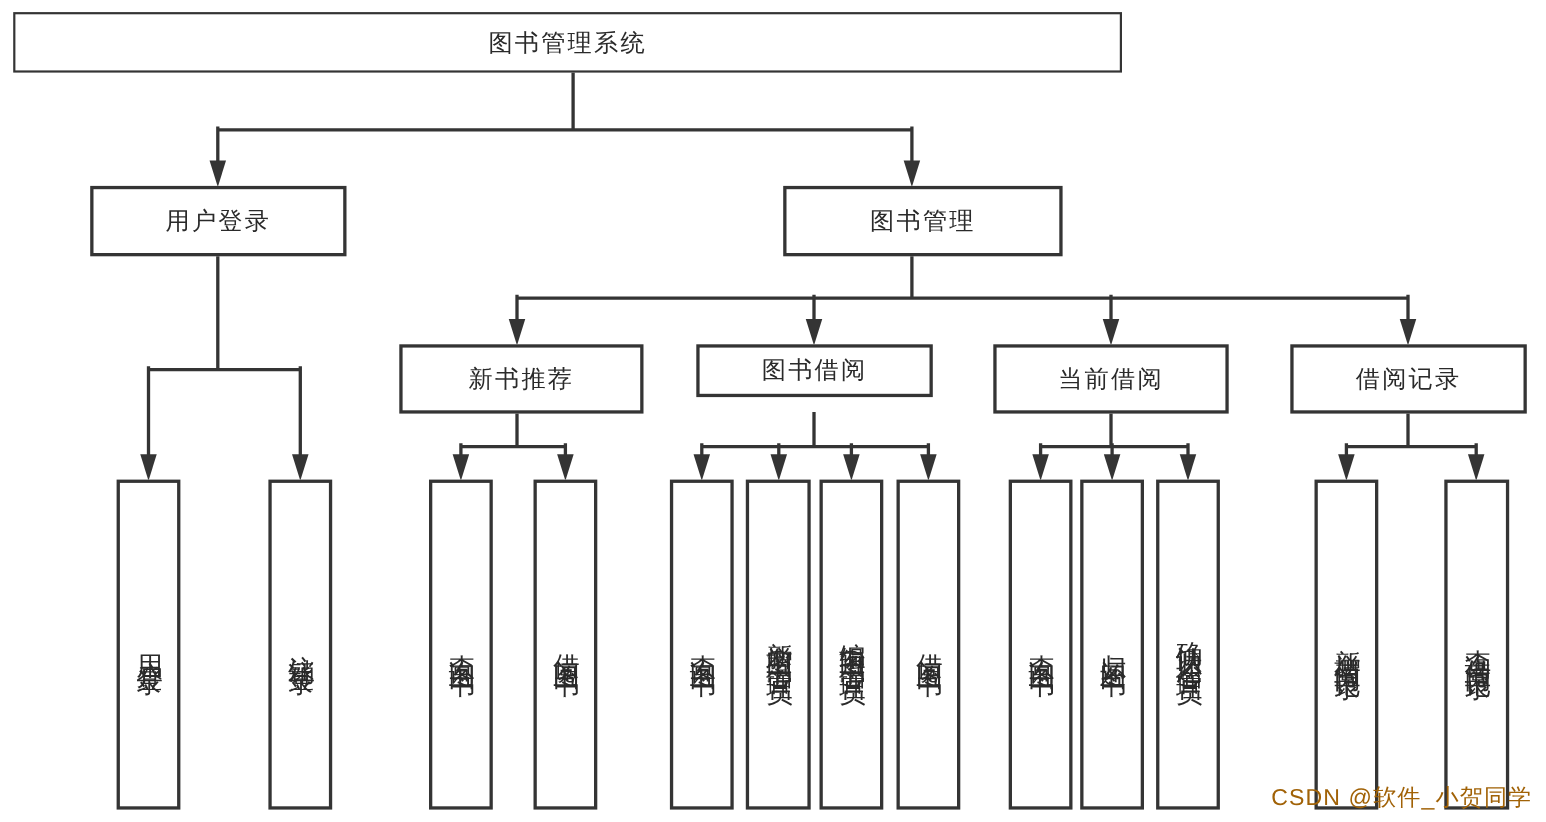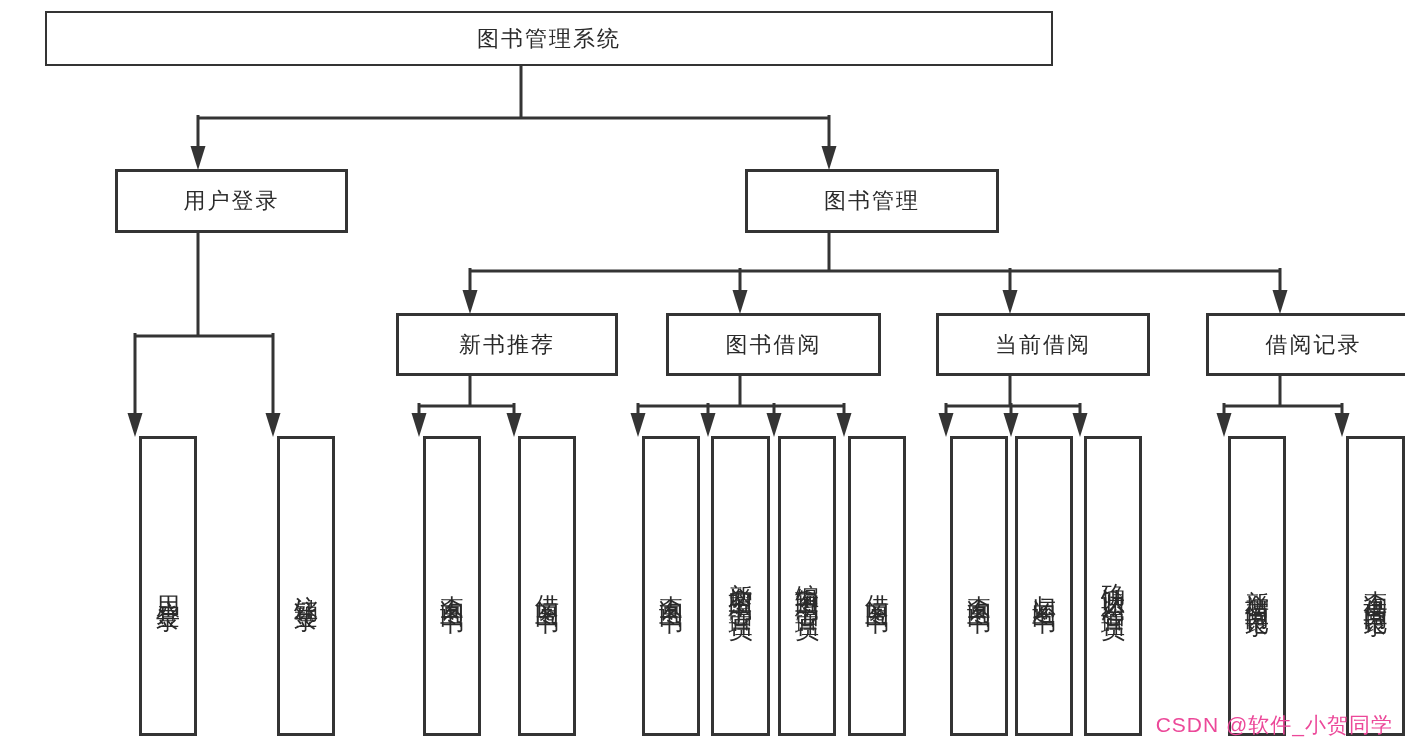--- a/index.html
+++ b/index.html
@@ -21,21 +21,20 @@
     position: absolute;
     box-sizing: border-box;
     background: #ffffff;
     border: 3px solid #343434;
     display: flex;
     align-items: center;
     justify-content: center;
     color: #2a2a2a;
     z-index: 1;
     text-align: center;
-    margin-left: 33px;
   }
   .root-box {
     border-width: 2.5px;
     font-size: 22px;
     letter-spacing: 2px;
   }
   .branch-box {
     font-size: 22px;
     letter-spacing: 2px;
   }
@@ -44,21 +43,21 @@
     text-orientation: mixed;
     font-size: 24px;
     letter-spacing: 5px;
     line-height: 1;
     padding: 8px 0;
   }
   .watermark {
     position: absolute;
     right: 12px;
     bottom: 8px;
-    color: #ec4899;
+    color: #a16207;
     font-size: 21px;
     letter-spacing: 1px;
     z-index: 2;
     white-space: nowrap;
   }
 </style>
 </head>
 <body>
 
 <div class="canvas">
@@ -102,21 +101,21 @@
       <polygon points="1334.5,413 1349.5,413 1342,437"></polygon>
     </g>
   </svg>
 
   <div class="box root-box" style="left:12px;top:11px;width:1008px;height:55px">图书管理系统</div>
 
   <div class="box branch-box" style="left:82px;top:169px;width:233px;height:64px">用户登录</div>
   <div class="box branch-box" style="left:712px;top:169px;width:254px;height:64px">图书管理</div>
 
   <div class="box branch-box" style="left:363px;top:313px;width:222px;height:63px">新书推荐</div>
-  <div class="box branch-box" style="left:633px;top:313px;width:215px;height:63px">图书借阅</div>
+  <div class="box branch-box" style="left:633px;top:313px;width:215px;height:48px">图书借阅</div>
   <div class="box branch-box" style="left:1173px;top:313px;width:215px;height:63px">借阅记录</div>
   <div class="box branch-box" style="left:903px;top:313px;width:214px;height:63px">当前借阅</div>
 
   <div class="box leaf-box" style="left:106px;top:436px;width:58px;height:300px">用户登录</div>
   <div class="box leaf-box" style="left:244px;top:436px;width:58px;height:300px">注销登录</div>
 
   <div class="box leaf-box" style="left:390px;top:436px;width:58px;height:300px">查询图书</div>
   <div class="box leaf-box" style="left:485px;top:436px;width:58px;height:300px">借阅图书</div>
 
   <div class="box leaf-box" style="left:609px;top:436px;width:58px;height:300px">查询图书</div>

